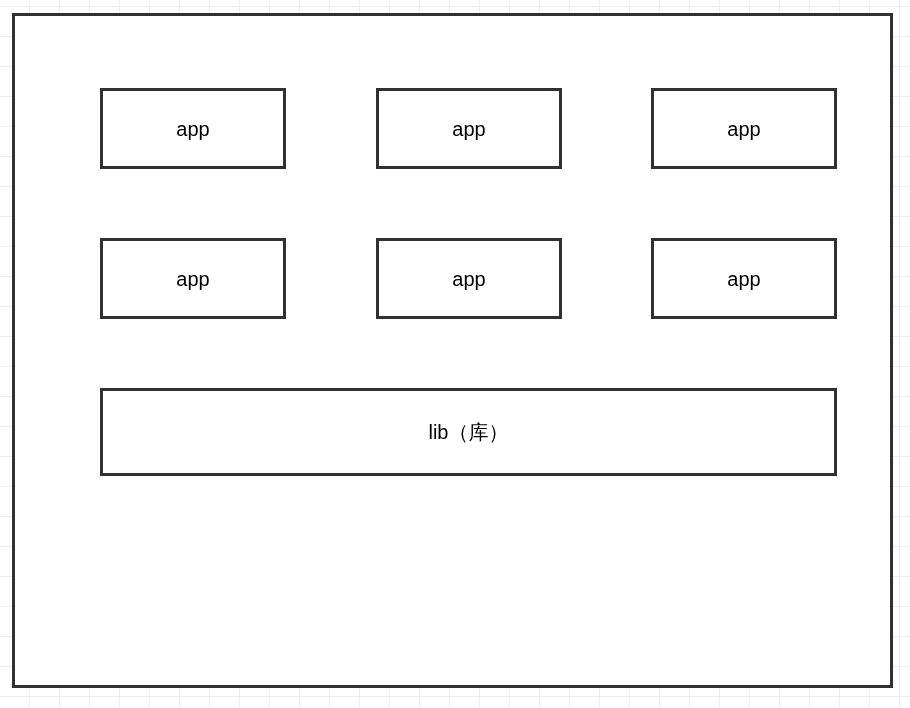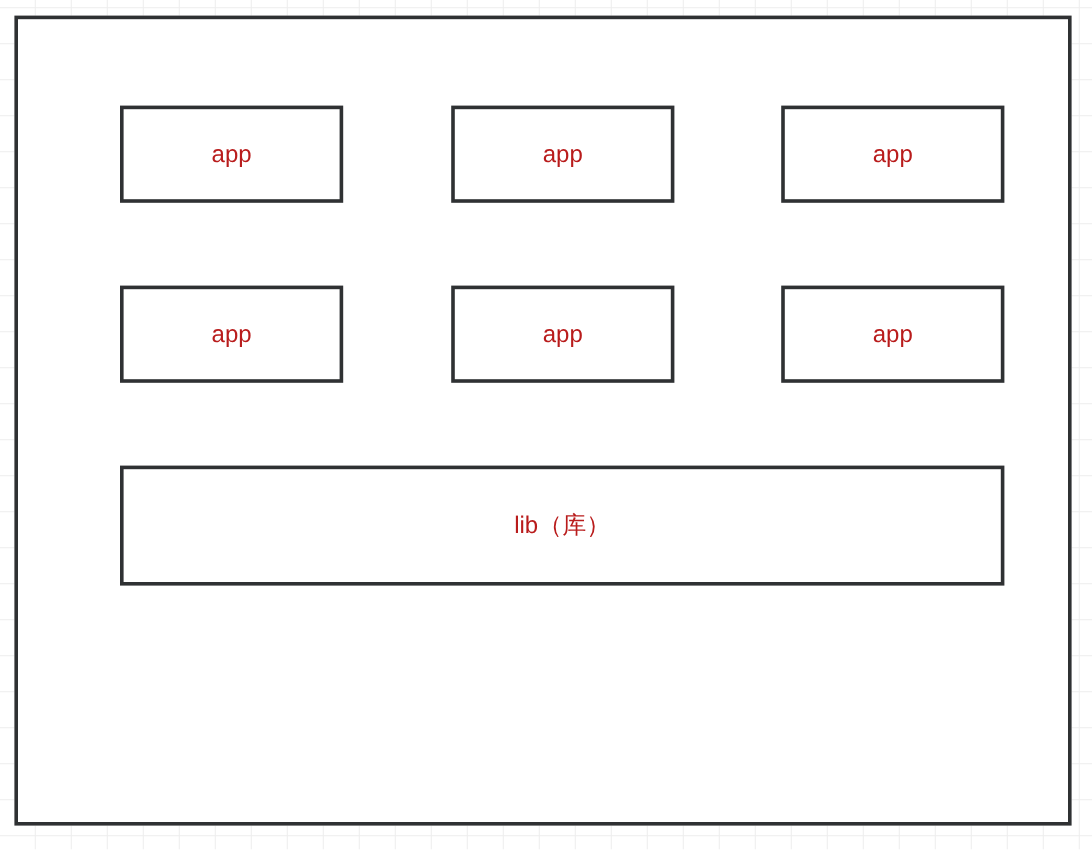--- a/index.html
+++ b/index.html
@@ -36,40 +36,40 @@
 
   
   .node {
     position: absolute;
     box-sizing: border-box;
     border: 3px solid #2f3133;
     background: #ffffff;
     display: flex;
     align-items: center;
     justify-content: center;
-    color: #b91c1c;
+    color: #000000;
     line-height: 1;
     white-space: nowrap;
   }
 
   .node-app {
     width: 186px;
     height: 81px;
     font-size: 20px;
   }
 
   .node-wide {
     left: 85px;
     width: 737px;
     font-size: 20px;
   }
 
   .node-lib {
     top: 372px;
-    height: 100px;
+    height: 88px;
   }
 
   .node-kernel {
     top: 527px;
     height: 104px;
   }
 
   
   .col-1 { left: 85px; }
   .col-2 { left: 361px; }

